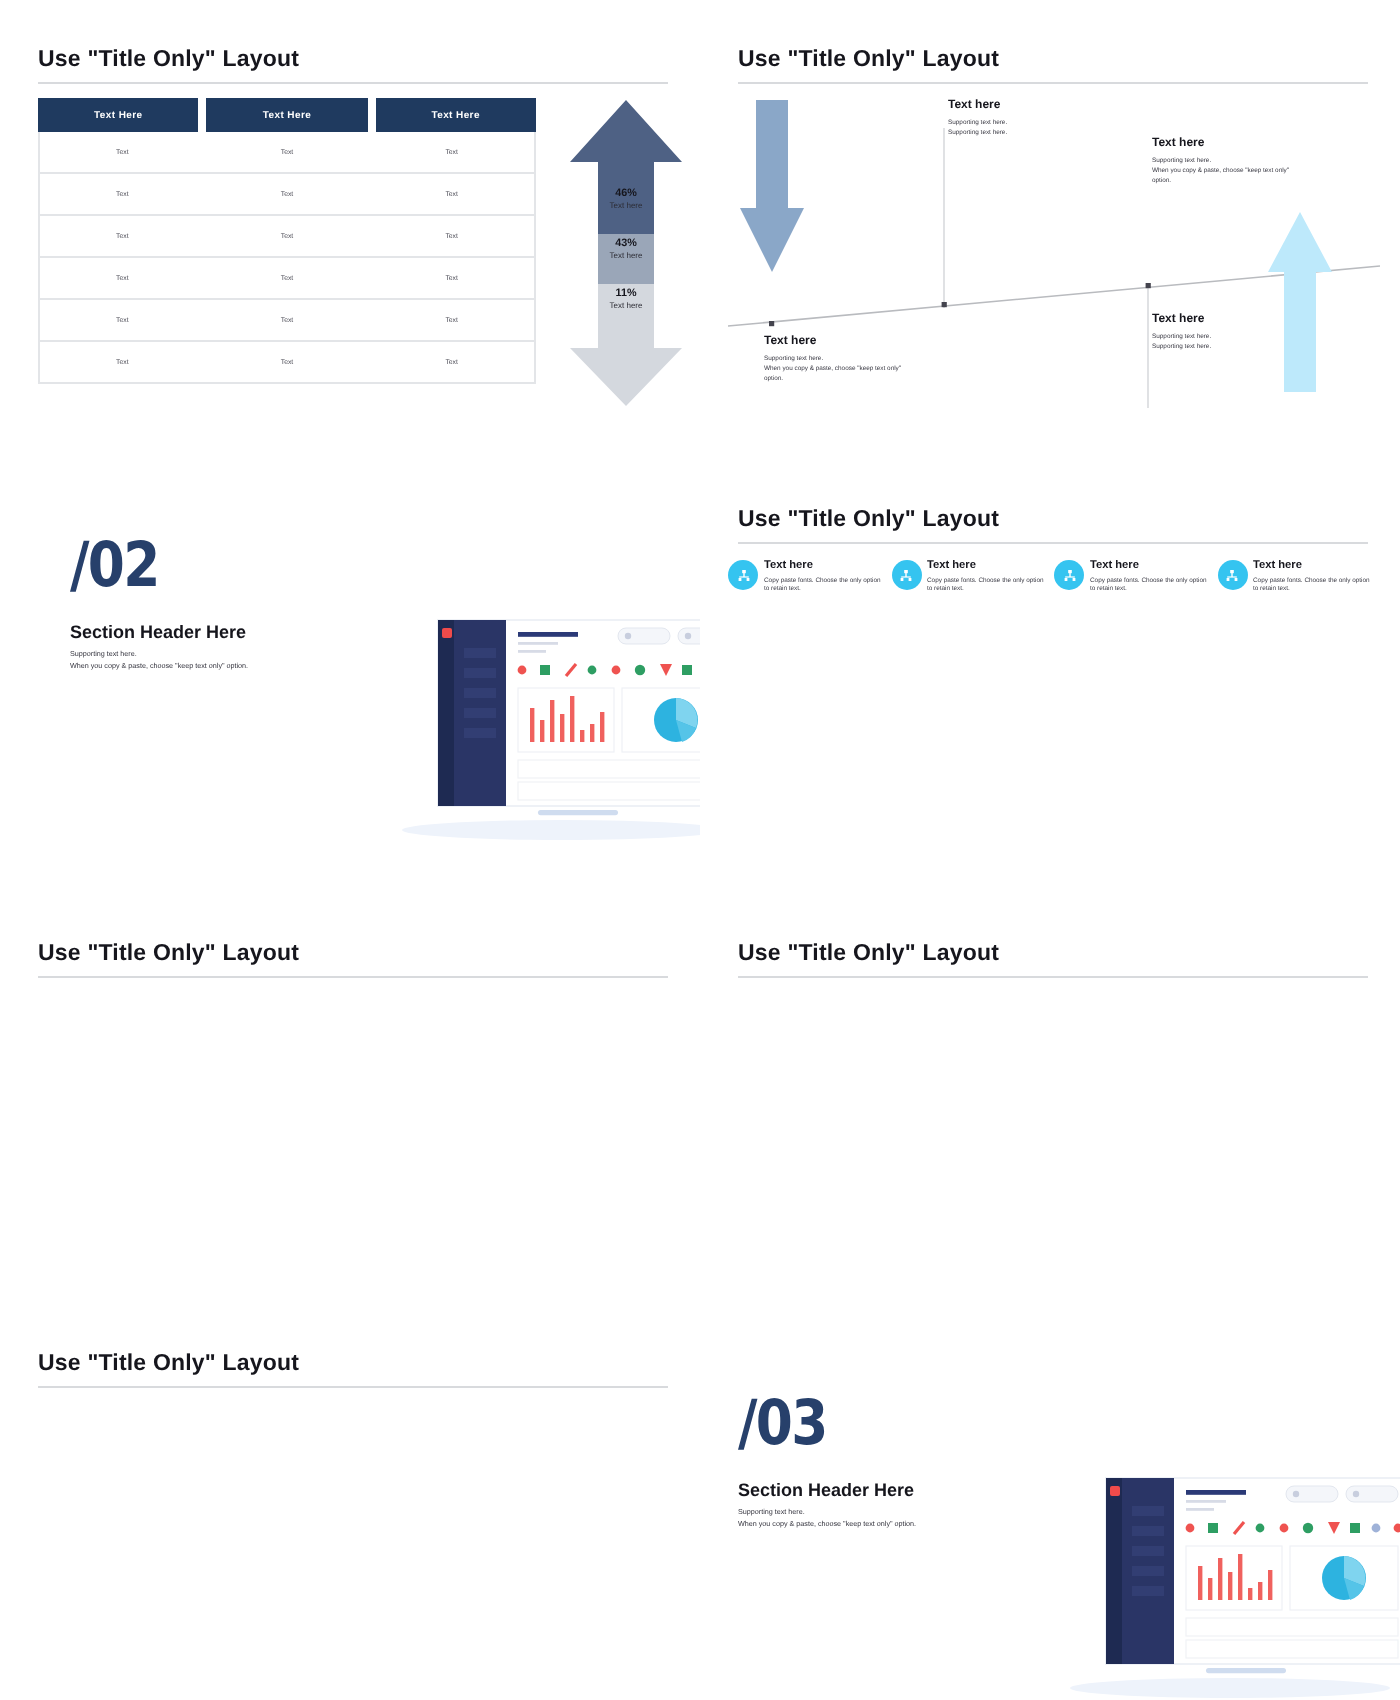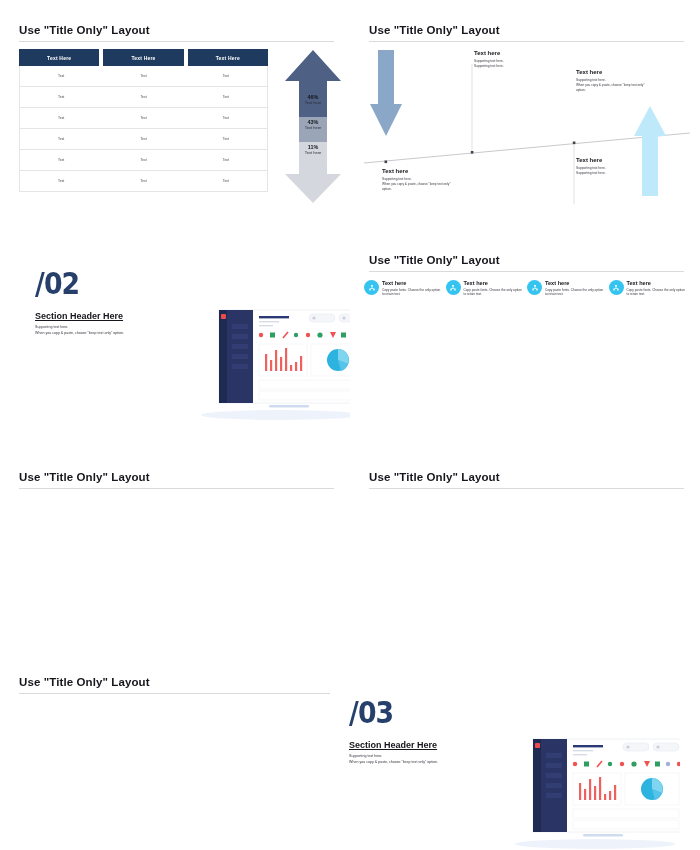--- a/index.html
+++ b/index.html
@@ -31,21 +31,21 @@
   #slide2 .hd{position:absolute;left:19px;top:24px;width:315px;}
   .tl-wrap{position:absolute;left:12px;top:44px;width:330px;height:165px;}
   .tl-node{position:absolute;}
   .tl-node .nh{font-size:6px;font-weight:700;color:#16161d;margin-bottom:3px;}
 
   
   #slide3{left:16px;top:220px;width:350px;height:215px;}
   .secnum{position:absolute;left:19px;top:48px;font-size:31px;font-weight:800;
           color:#27406b;letter-spacing:-1px;line-height:1;
           font-family:"DejaVu Sans",sans-serif;transform:scaleX(.86);transform-origin:left top;}
-  .sechead{position:absolute;left:19px;top:91px;font-size:9px;font-weight:700;color:#15151c;text-decoration:underline;}
+  .sechead{position:absolute;left:19px;top:91px;font-size:9px;font-weight:700;color:#15151c;}
   .secsub{position:absolute;left:19px;top:104px;font-size:3.6px;line-height:1.75;color:#35353f;}
   .dash{position:absolute;}
 
   
   #slide4{left:350px;top:220px;width:350px;height:215px;}
   #slide4 .hd{position:absolute;left:19px;top:34px;width:315px;}
   .icards{position:absolute;left:14px;top:60px;width:322px;display:flex;gap:4px;}
   .icard{flex:1;display:flex;gap:3px;}
   .cbubble{width:15px;height:15px;border-radius:50%;background:#35c4f0;flex:0 0 15px;
            display:flex;align-items:center;justify-content:center;}
@@ -57,21 +57,21 @@
 
   
   #slide6{left:350px;top:435px;width:350px;height:215px;}
   #slide6 .hd{position:absolute;left:19px;top:36px;width:315px;}
 
   
   #slide7{left:0;top:645px;width:350px;height:205px;}
   #slide7 .hd{position:absolute;left:19px;top:31px;width:315px;}
 
   
-  #slide8{left:330px;top:645px;width:350px;height:205px;}
+  #slide8{left:350px;top:645px;width:350px;height:205px;}
 </style>
 </head>
 <body>
 
 <div class="deck">
 
 <div class="slide" id="slide1">
   <div class="hd">
     <div class="s-title">Use "Title Only" Layout</div>
     <div class="title-rule"></div>

